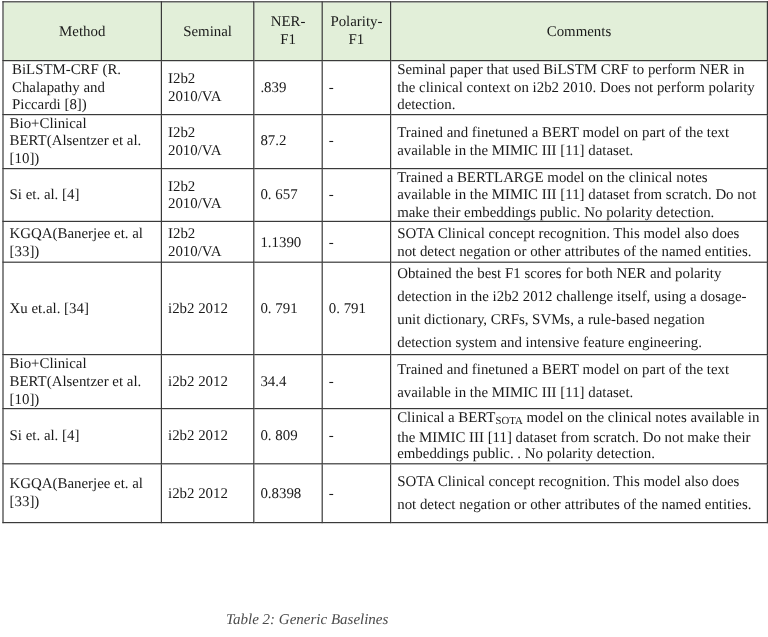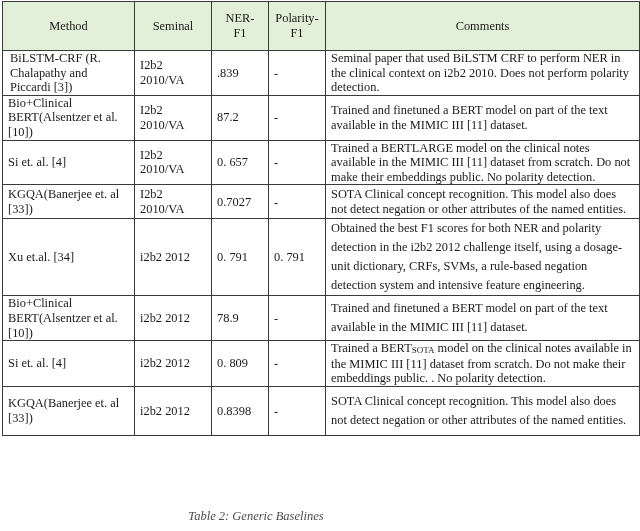--- a/index.html
+++ b/index.html
@@ -93,21 +93,21 @@
     <tr>
       <th>Method</th>
       <th>Seminal</th>
       <th><span>NER-</span><br><span>F1</span></th>
       <th><span>Polarity-</span><br><span>F1</span></th>
       <th class="comments-h">Comments</th>
     </tr>
   </thead>
   <tbody>
     <tr class="r2">
-      <td class="method-indent">BiLSTM-CRF (R. Chalapathy and Piccardi [3])</td>
+      <td class="method-indent">BiLSTM-CRF (R. Chalapathy and Piccardi [8])</td>
       <td>I2b2 2010/VA</td>
       <td>.839</td>
       <td>-</td>
       <td class="comment-cell">Seminal paper that used BiLSTM CRF to perform NER in the clinical context on i2b2 2010. Does not perform polarity detection.</td>
     </tr>
     <tr class="r4">
       <td>Bio+Clinical BERT(Alsentzer et al. [10])</td>
       <td>I2b2 2010/VA</td>
       <td>87.2</td>
       <td>-</td>
@@ -116,44 +116,44 @@
     <tr class="r5">
       <td>Si et. al. [4]</td>
       <td>I2b2 2010/VA</td>
       <td>0. 657</td>
       <td>-</td>
       <td class="comment-cell">Trained a BERTLARGE model on the clinical notes available in the MIMIC III [11] dataset from scratch. Do not make their embeddings public. No polarity detection.</td>
     </tr>
     <tr class="r6">
       <td>KGQA(Banerjee et. al [33])</td>
       <td>I2b2 2010/VA</td>
-      <td class="num-center">0.7027</td>
+      <td class="num-center">1.1390</td>
       <td>-</td>
       <td class="comment-cell">SOTA Clinical concept recognition. This model also does not detect negation or other attributes of the named entities.</td>
     </tr>
     <tr class="r7">
       <td>Xu et.al. [34]</td>
       <td>i2b2 2012</td>
       <td>0. 791</td>
       <td>0. 791</td>
       <td class="comment-cell spaced">Obtained the best F1 scores for both NER and polarity detection in the i2b2 2012 challenge itself, using a dosage-unit dictionary, CRFs, SVMs, a rule-based negation detection system and intensive feature engineering.</td>
     </tr>
     <tr class="r8">
       <td>Bio+Clinical BERT(Alsentzer et al. [10])</td>
       <td>i2b2 2012</td>
-      <td>78.9</td>
+      <td>34.4</td>
       <td>-</td>
       <td class="comment-cell spaced">Trained and finetuned a BERT model on part of the text available in the MIMIC III [11] dataset.</td>
     </tr>
     <tr class="r9">
       <td>Si et. al. [4]</td>
       <td>i2b2 2012</td>
       <td>0. 809</td>
       <td>-</td>
-      <td class="comment-cell"><span>Trained a BERT</span><sub class="smallcaps">SOTA</sub><span> model on the clinical notes available in the MIMIC III [11] dataset from scratch. Do not make their embeddings public. . No polarity detection.</span></td>
+      <td class="comment-cell"><span>Clinical a BERT</span><sub class="smallcaps">SOTA</sub><span> model on the clinical notes available in the MIMIC III [11] dataset from scratch. Do not make their embeddings public. . No polarity detection.</span></td>
     </tr>
     <tr class="r10">
       <td>KGQA(Banerjee et. al [33])</td>
       <td>i2b2 2012</td>
       <td>0.8398</td>
       <td>-</td>
       <td class="comment-cell spaced">SOTA Clinical concept recognition. This model also does not detect negation or other attributes of the named entities.</td>
     </tr>
   </tbody>
 </table>

